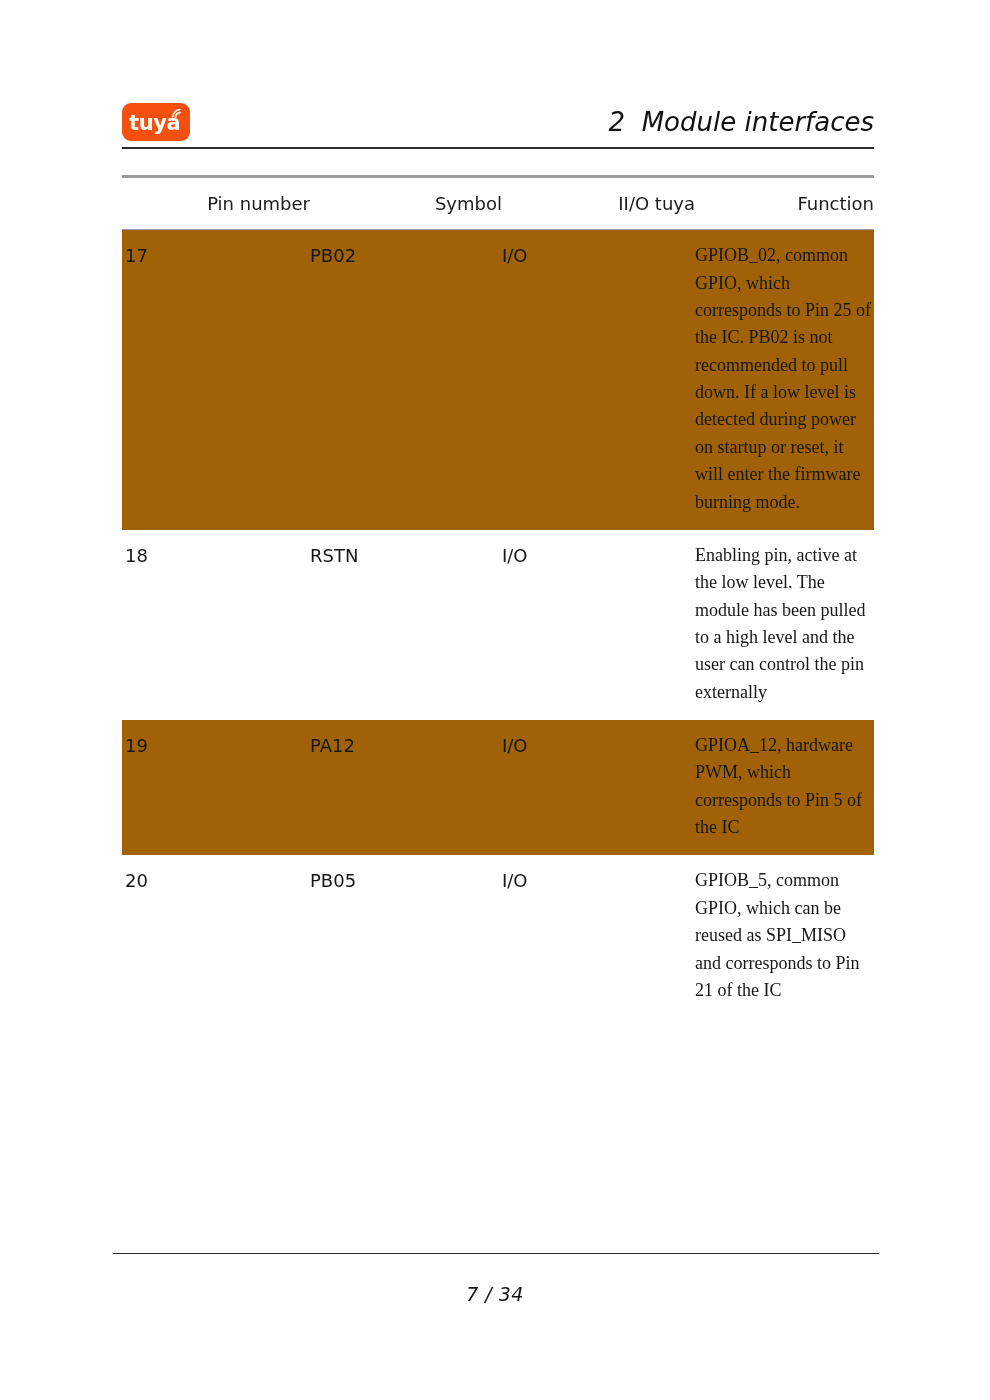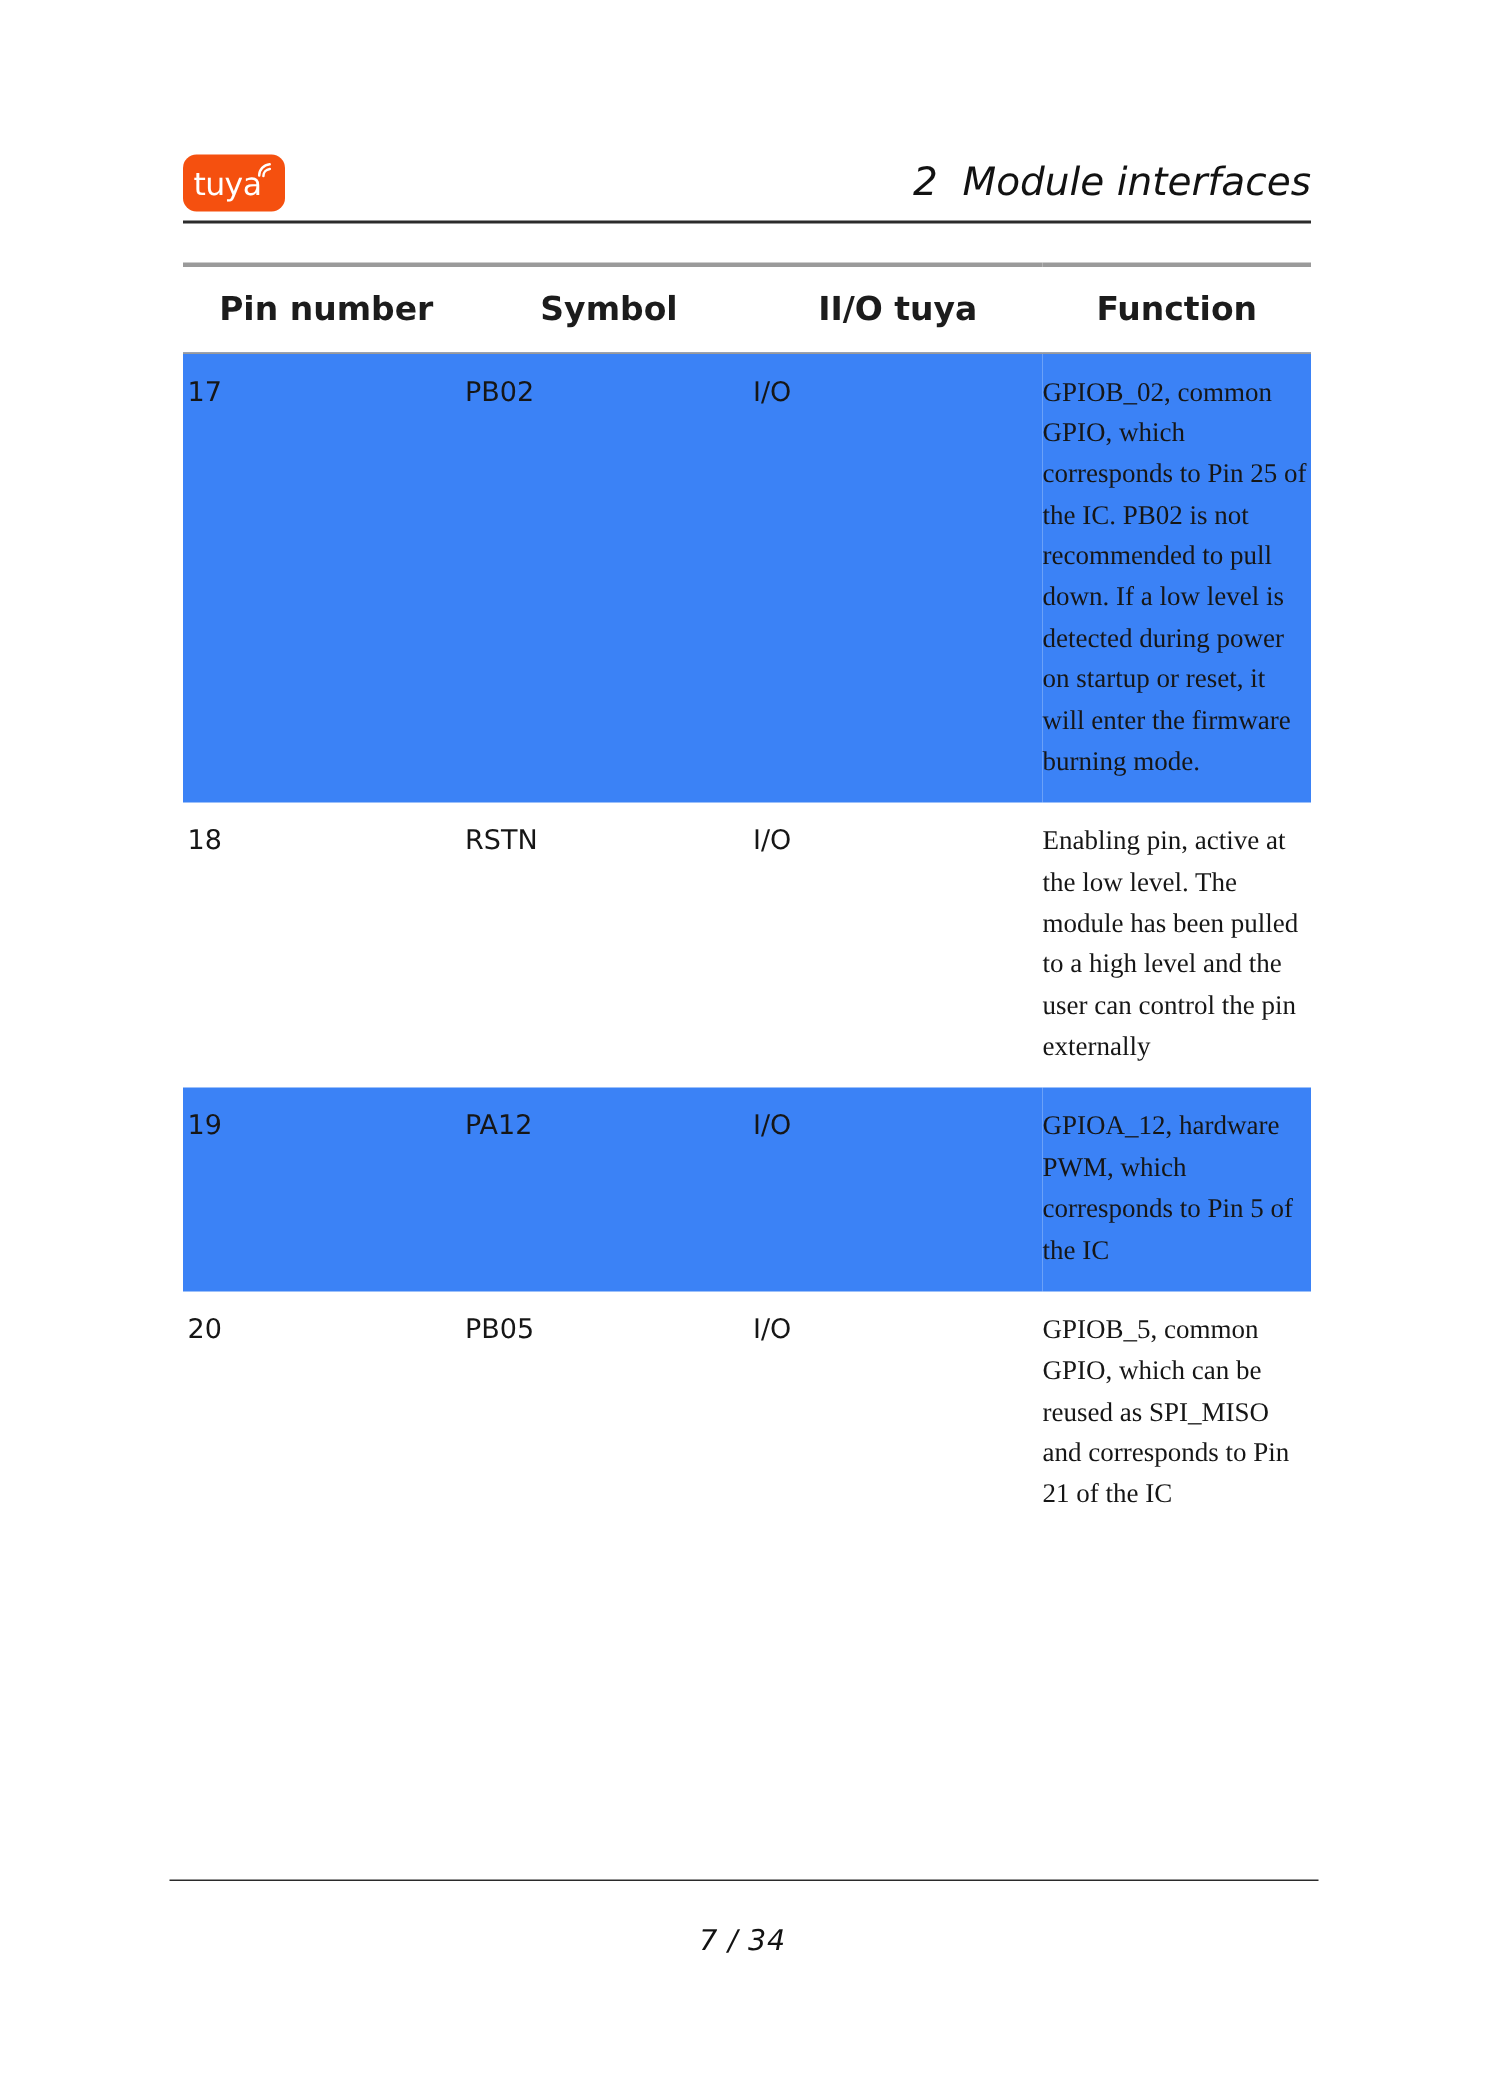--- a/index.html
+++ b/index.html
@@ -46,21 +46,21 @@
     display: flex;
     align-items: center;
     justify-content: flex-start;
     padding-left: 7px;
     overflow: visible;
   }
 
   .logo-word {
     font-family: "DejaVu Sans", "Liberation Sans", sans-serif;
     font-size: 21px;
-    font-weight: 400;
+    font-weight: 700;
     letter-spacing: -0.4px;
     color: #ffffff;
     line-height: 1;
     position: relative;
     top: 1px;
   }
 
   .logo-signal {
     position: absolute;
     right: 6px;
@@ -100,23 +100,23 @@
     border-collapse: collapse;
     table-layout: fixed;
   }
 
   .tbl col.c-pin    { width: 188px; }
   .tbl col.c-sym    { width: 192px; }
   .tbl col.c-io     { width: 193px; }
   .tbl col.c-fn     { width: 179px; }
 
   .tbl thead th {
-    text-align: center;
-    font-weight: 700;
-    font-size: 22px;
+    text-align: right;
+    font-weight: 400;
+    font-size: 18px;
     color: #1c1c1c;
     padding: 14px 0 13px 0;
     vertical-align: top;
     border-top: 3.5px solid #9a9a9a;
     border-bottom: 1.6px solid #9a9a9a;
     line-height: 1.35;
   }
 
   .tbl thead th:first-child { padding-left: 3px; }
 
@@ -125,21 +125,21 @@
     color: #161616;
     vertical-align: top;
     padding: 12px 0 14px 0;
     line-height: 1.52;
     border: none;
   }
 
   .tbl tbody td:first-child { padding-left: 3px; }
 
   .tbl tbody tr.shaded td {
-    background: #3b82f6;
+    background: #a16207;
   }
 
   .tbl tbody td.fn {
     padding-right: 0px;
     font-family: Liberation Serif, serif;
   }
 
   
   .footer-rule {
     position: absolute;

